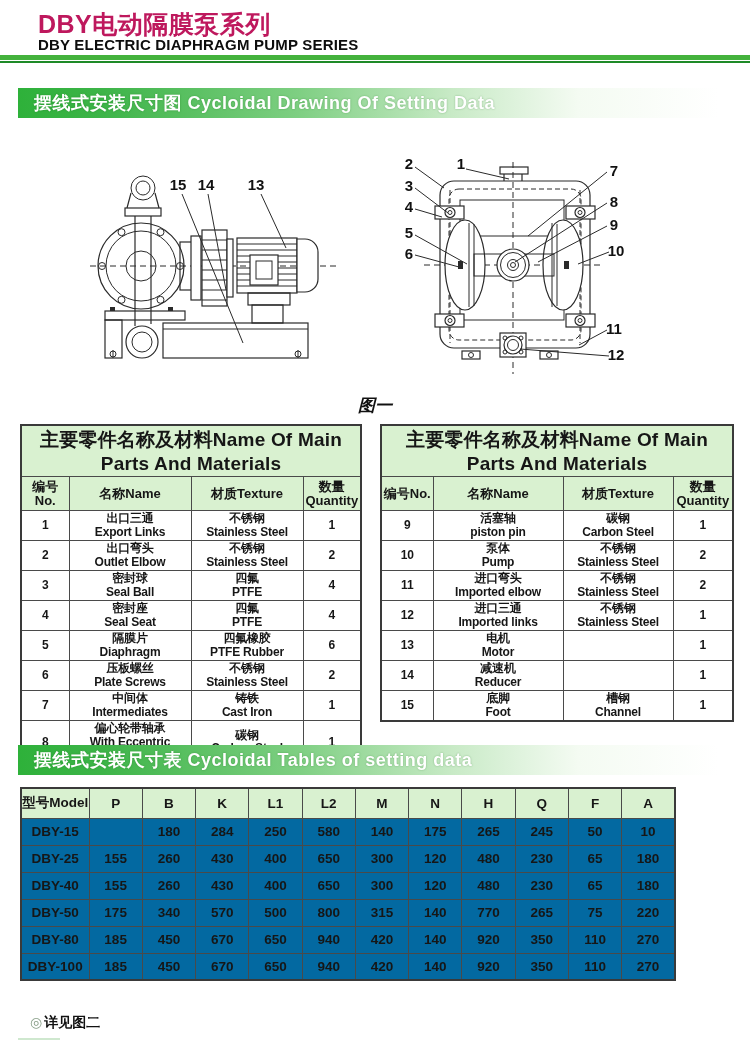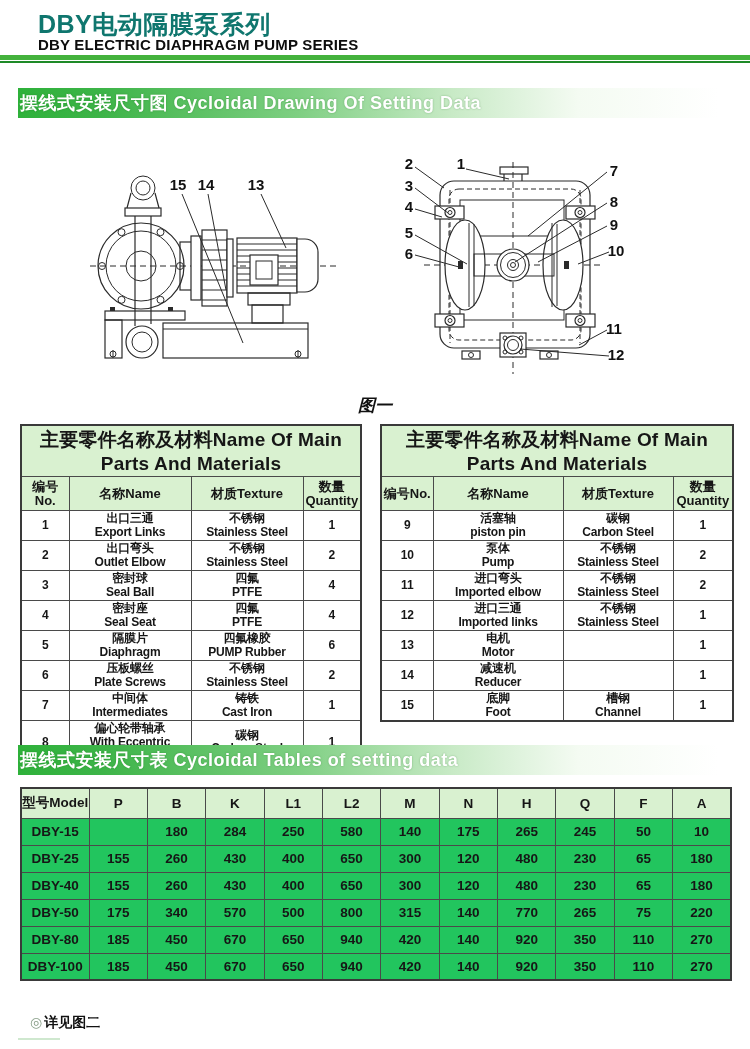--- a/index.html
+++ b/index.html
@@ -1,27 +1,27 @@
 <!DOCTYPE html>
 <html><head>
 <meta charset="utf-8">
 <style>
   * { margin:0; padding:0; box-sizing:border-box; }
   body { background:#e8e8e8; font-family:"Liberation Sans","DejaVu Sans",sans-serif; }
   .page { position:relative; width:750px; height:1049px; background:#ffffff; margin:0 auto; overflow:hidden; color:#111; }
 
   
-  .title-zh { position:absolute; left:38px; top:8px; font-size:25px; font-weight:800; letter-spacing:0.5px; color:#0f766e; }
+  .title-zh { position:absolute; left:38px; top:8px; font-size:25px; font-weight:800; letter-spacing:0.5px; color:#be185d; }
   .title-en { position:absolute; left:38px; top:36px; font-size:15px; font-weight:700; letter-spacing:0.2px; color:#0d0d0d; }
   .rule-green { position:absolute; left:0; top:55px; width:750px; height:5px; background:#44b23c; }
   .rule-dark  { position:absolute; left:0; top:61px; width:750px; height:2px; background:#1e8a28; }
 
   
   .banner { position:absolute; left:18px; width:700px; height:30px; line-height:30px;
-            padding-left:2px; font-size:18px; font-weight:700; color:#ffffff; letter-spacing:0.5px;
+            padding-left:16px; font-size:18px; font-weight:700; color:#ffffff; letter-spacing:0.5px;
             background:linear-gradient(90deg,#2eb13a 0%,#3db448 12%,#7ecf82 40%,#c8eac6 62%,#f4fbf2 80%,#ffffff 100%);
             text-shadow:0 0 2px rgba(0,90,0,0.35); white-space:nowrap; }
   .banner-1 { top:88px; }
   .banner-2 { top:745px; }
 
   
   .fig-caption { position:absolute; left:0; top:394px; width:750px; text-align:center; font-size:17px; font-weight:800;font-style:italic; }
   svg.drawing { position:absolute; }
   svg.drawing .ln { stroke:#2a2a2a; stroke-width:1.2; fill:none; }
   svg.drawing .thin { stroke:#2a2a2a; stroke-width:1; fill:none; }
@@ -35,22 +35,22 @@
   table.parts { position:absolute; border-collapse:collapse; table-layout:fixed; background:#fff; border:2px solid #3a3a3a; }
   table.parts th, table.parts td { border:1.5px solid #4a4a4a; text-align:center; vertical-align:middle;
         font-weight:700; color:#161616; padding:1px 0; }
   table.parts .title-row th { background:#d9f1d0; font-size:19px; height:25px; letter-spacing:0.2px; }
   table.parts .head-row th { background:#d9f1d0; font-size:13px; height:34px; line-height:14px; }
   table.parts tbody td { font-size:12px; line-height:13.5px; letter-spacing:-0.2px; height:28px; }
   #parts-table-1 tbody td { height:29px; }
   table.parts td .l1, table.parts td .l2, table.parts th .l1, table.parts th .l2 { display:block; }
 
   
-  table.dims { position:absolute; left:20px; top:787px; width:712px; border-collapse:collapse; table-layout:fixed;
-               background:#22c55e; border:2px solid #3a3a3a; }
+  table.dims { position:absolute; left:20px; top:787px; width:656px; border-collapse:collapse; table-layout:fixed;
+               background:#0369a1; border:2px solid #3a3a3a; }
   table.dims th, table.dims td { border:1.5px solid #4a4a4a; text-align:center; vertical-align:middle;
                font-weight:700; color:#161616; }
   table.dims th { background:#d9f1d0; font-size:13.5px; height:30px; }
   table.dims td { font-size:13.5px; height:27px; }
 
   
   .footnote { position:absolute; left:30px; top:1014px; font-size:14px; font-weight:800; }
   .footnote .bullet { color:#8aa08a; margin-right:2px; font-weight:400; }
   .tick-green { position:absolute; left:18px; top:1038px; width:42px; height:2px; background:#cfe8cf; }
 </style>
@@ -280,21 +280,21 @@
           <td>4</td>
         </tr>
         <tr>
           <td>5</td>
           <td>
             <span class="l1">隔膜片</span>
             <span class="l2">Diaphragm</span>
           </td>
           <td>
             <span class="l1">四氟橡胶</span>
-            <span class="l2">PUMP Rubber</span>
+            <span class="l2">PTFE Rubber</span>
           </td>
           <td>6</td>
         </tr>
         <tr>
           <td>6</td>
           <td>
             <span class="l1">压板螺丝</span>
             <span class="l2">Plate Screws</span>
           </td>
           <td>

